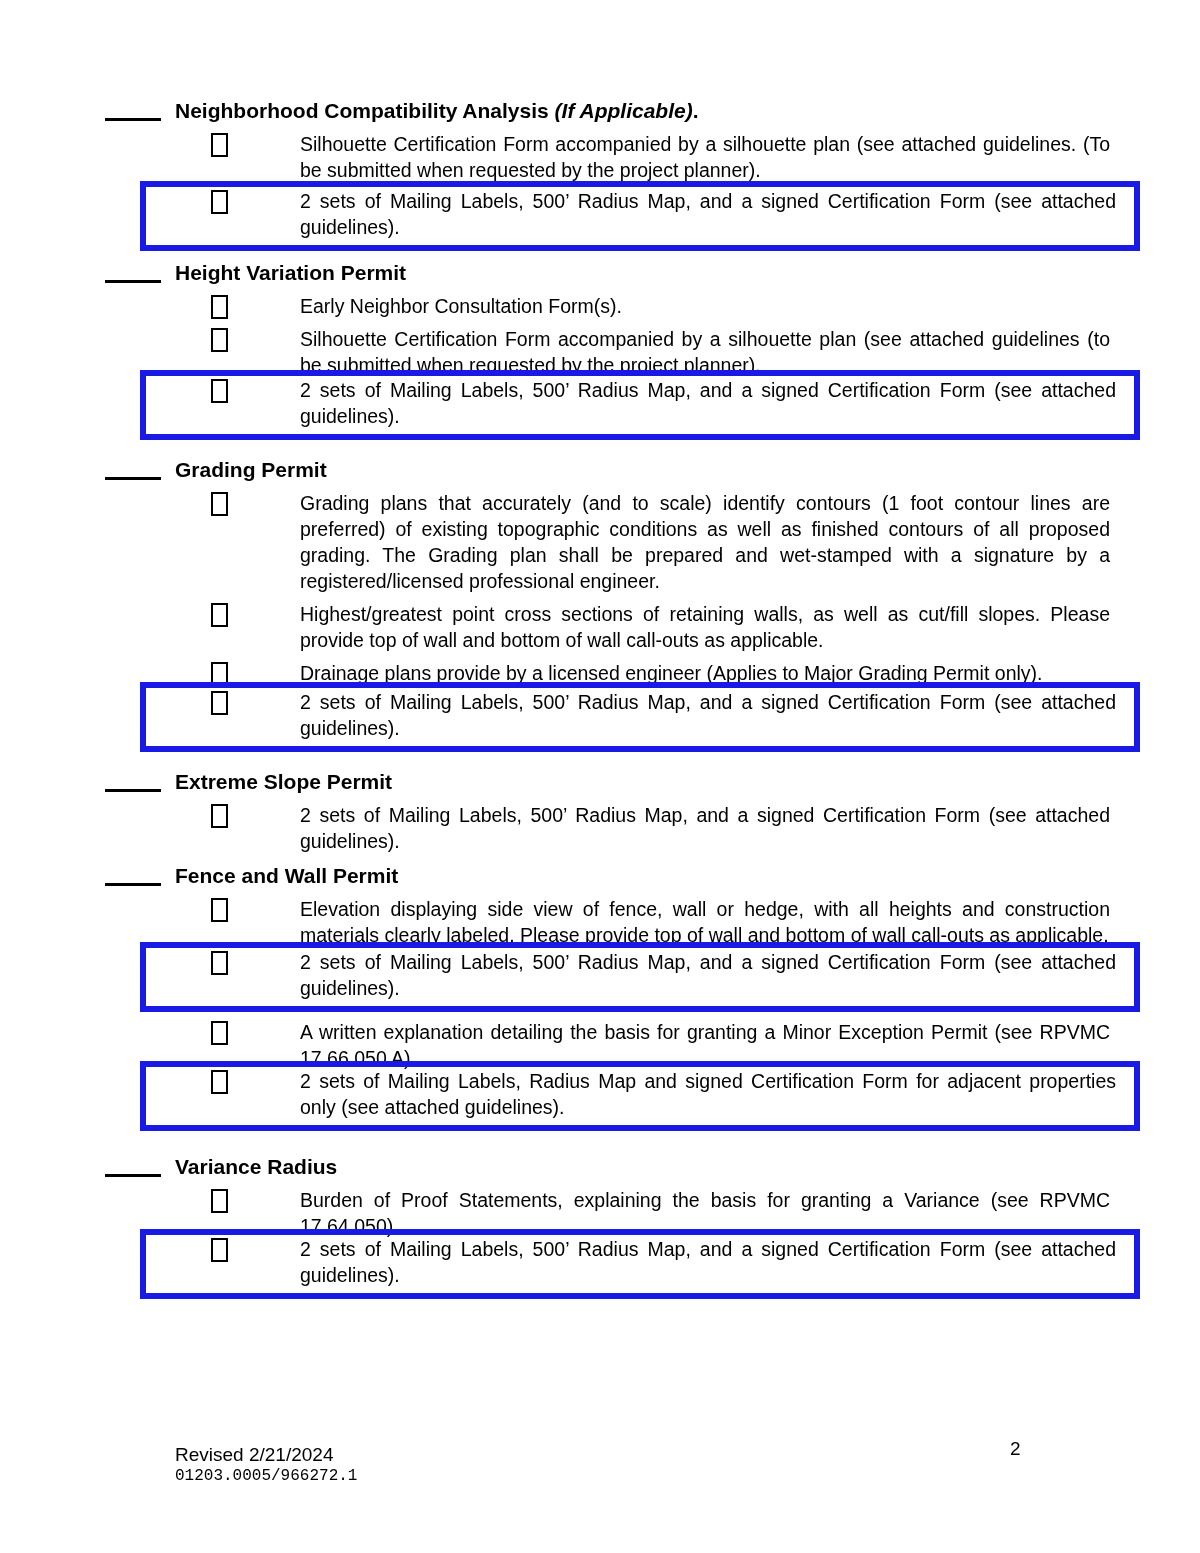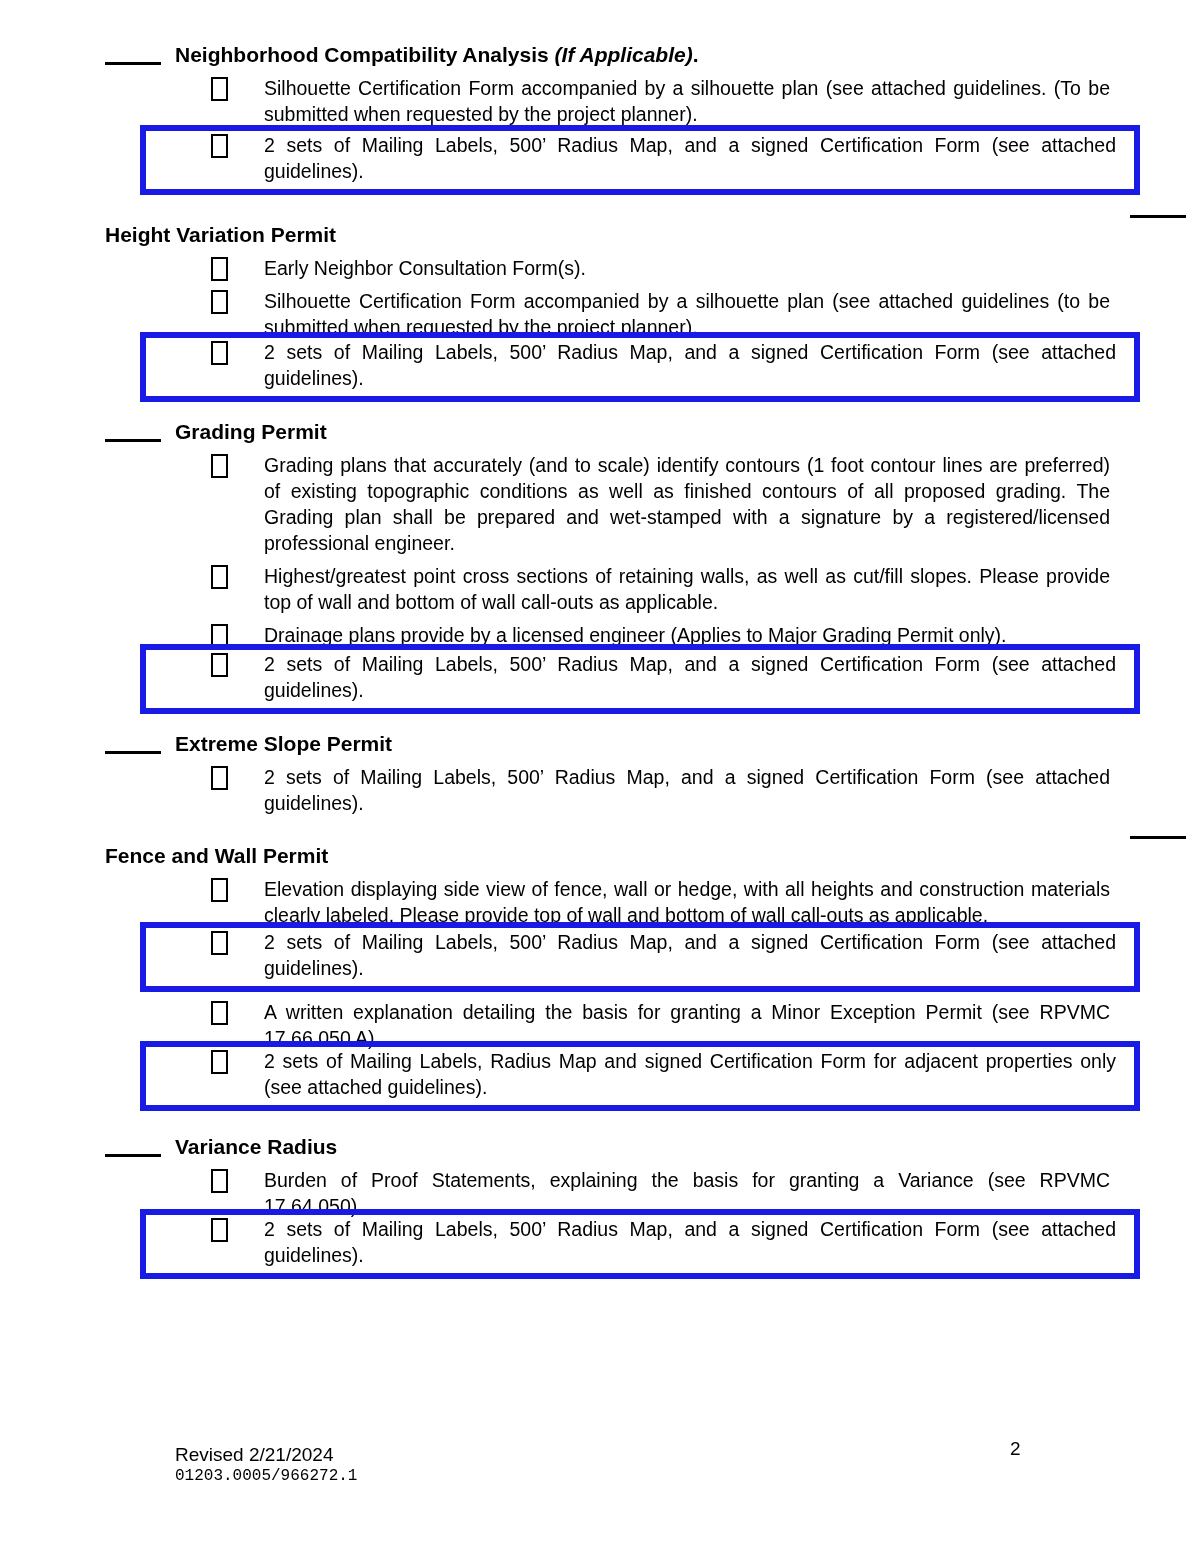--- a/index.html
+++ b/index.html
@@ -4,46 +4,46 @@
 <style>
   html,body { margin:0; padding:0; }
   body {
     width:1200px; height:1553px;
     background:#ffffff;
     color:#000000;
     font-family:"Liberation Sans","DejaVu Sans",sans-serif;
     position:relative;
     overflow:hidden;
   }
-  .content { padding-top:41px; }
+  .content { padding-top:97px; }
 
   
   .head { display:flex; margin-left:105px; }
   .blank {
     width:56px; height:0;
     border-bottom:3px solid #000;
     align-self:flex-end;
     margin-bottom:3px; margin-right:14px;
     flex:none;
   }
   .title {
     font-size:21px; line-height:27px; font-weight:bold;
     white-space:pre-wrap;
   }
   .title .it { font-style:italic; }
 
   .mt16 { margin-top:16px; }
-  .mt20 { margin-top:20px;flex-direction:column; }
+  .mt20 { margin-top:8px; }
   .mt22 { margin-top:22px; }
 
   
   .item {
     display:flex;
     margin:7px 90px 0 211px;
-    font-size:19.5px; line-height:26px;
+    font-size:19.5px; line-height:26px;gap:36px;
   }
   .checkbox {
     width:13px; height:20px;
     border:2px solid #000;
     background:#fff;
     flex:none;
     margin:2px 36px 0 0;
   }
   .itext {
     flex:1;

